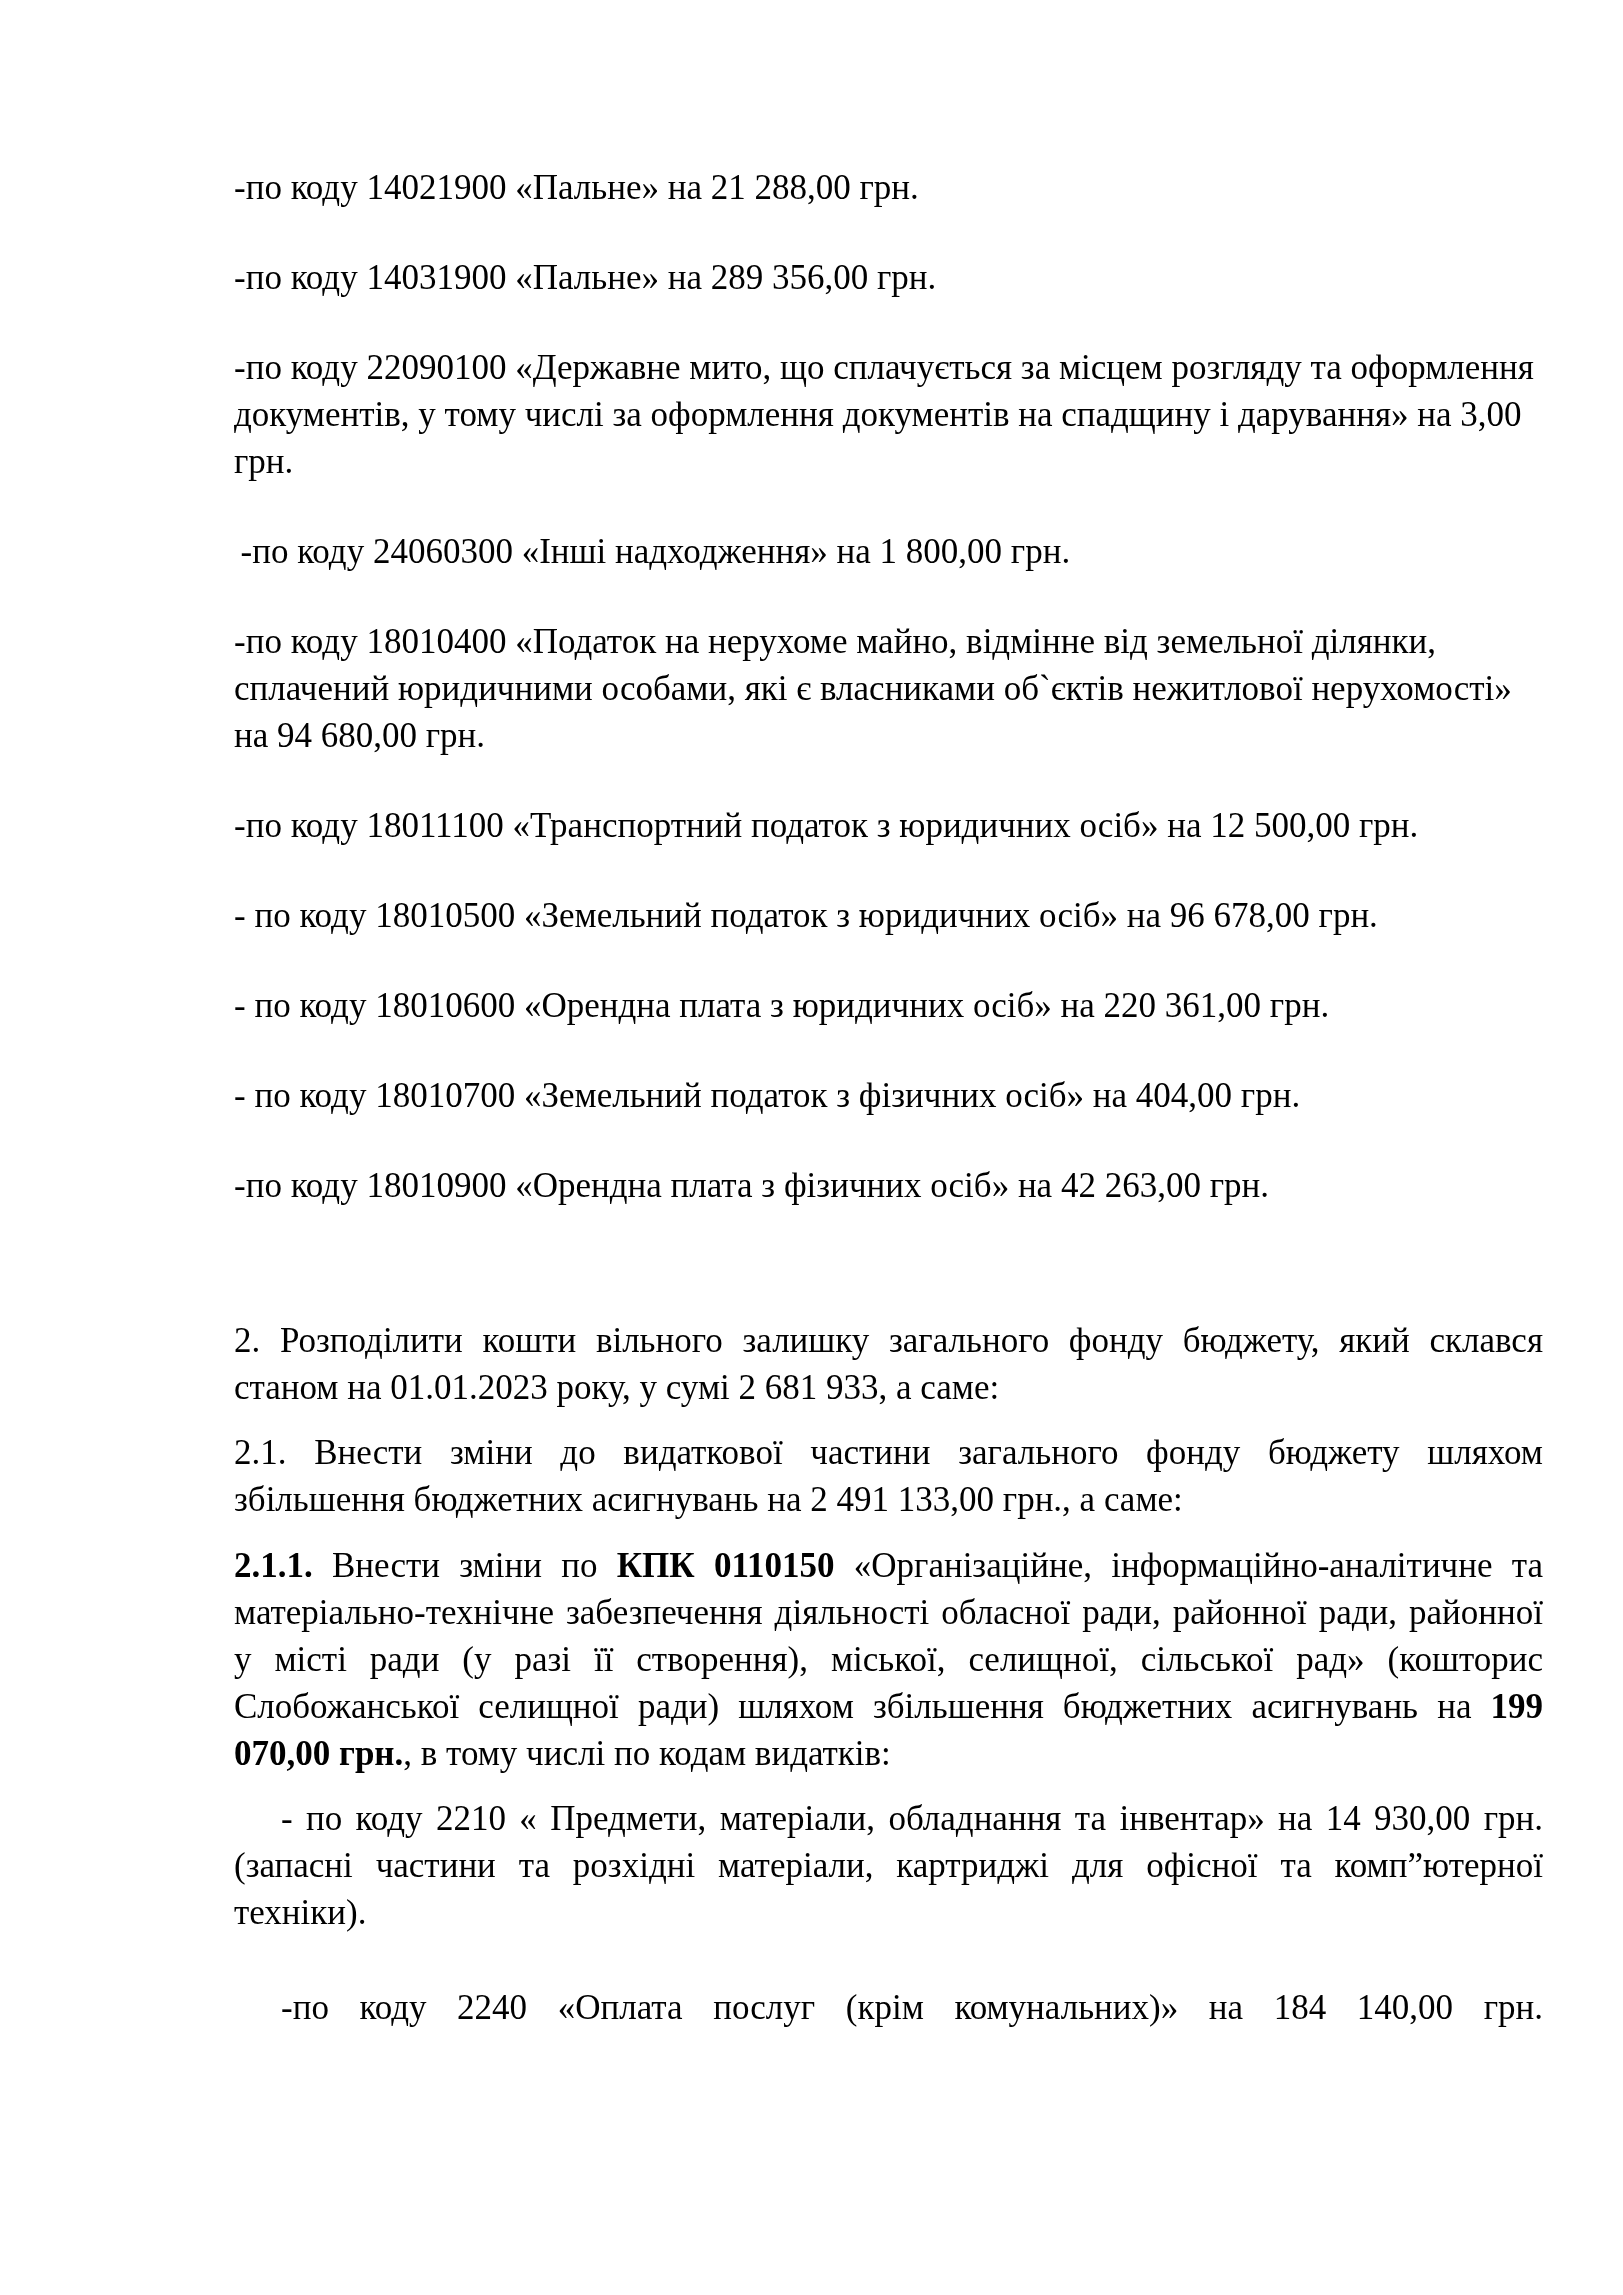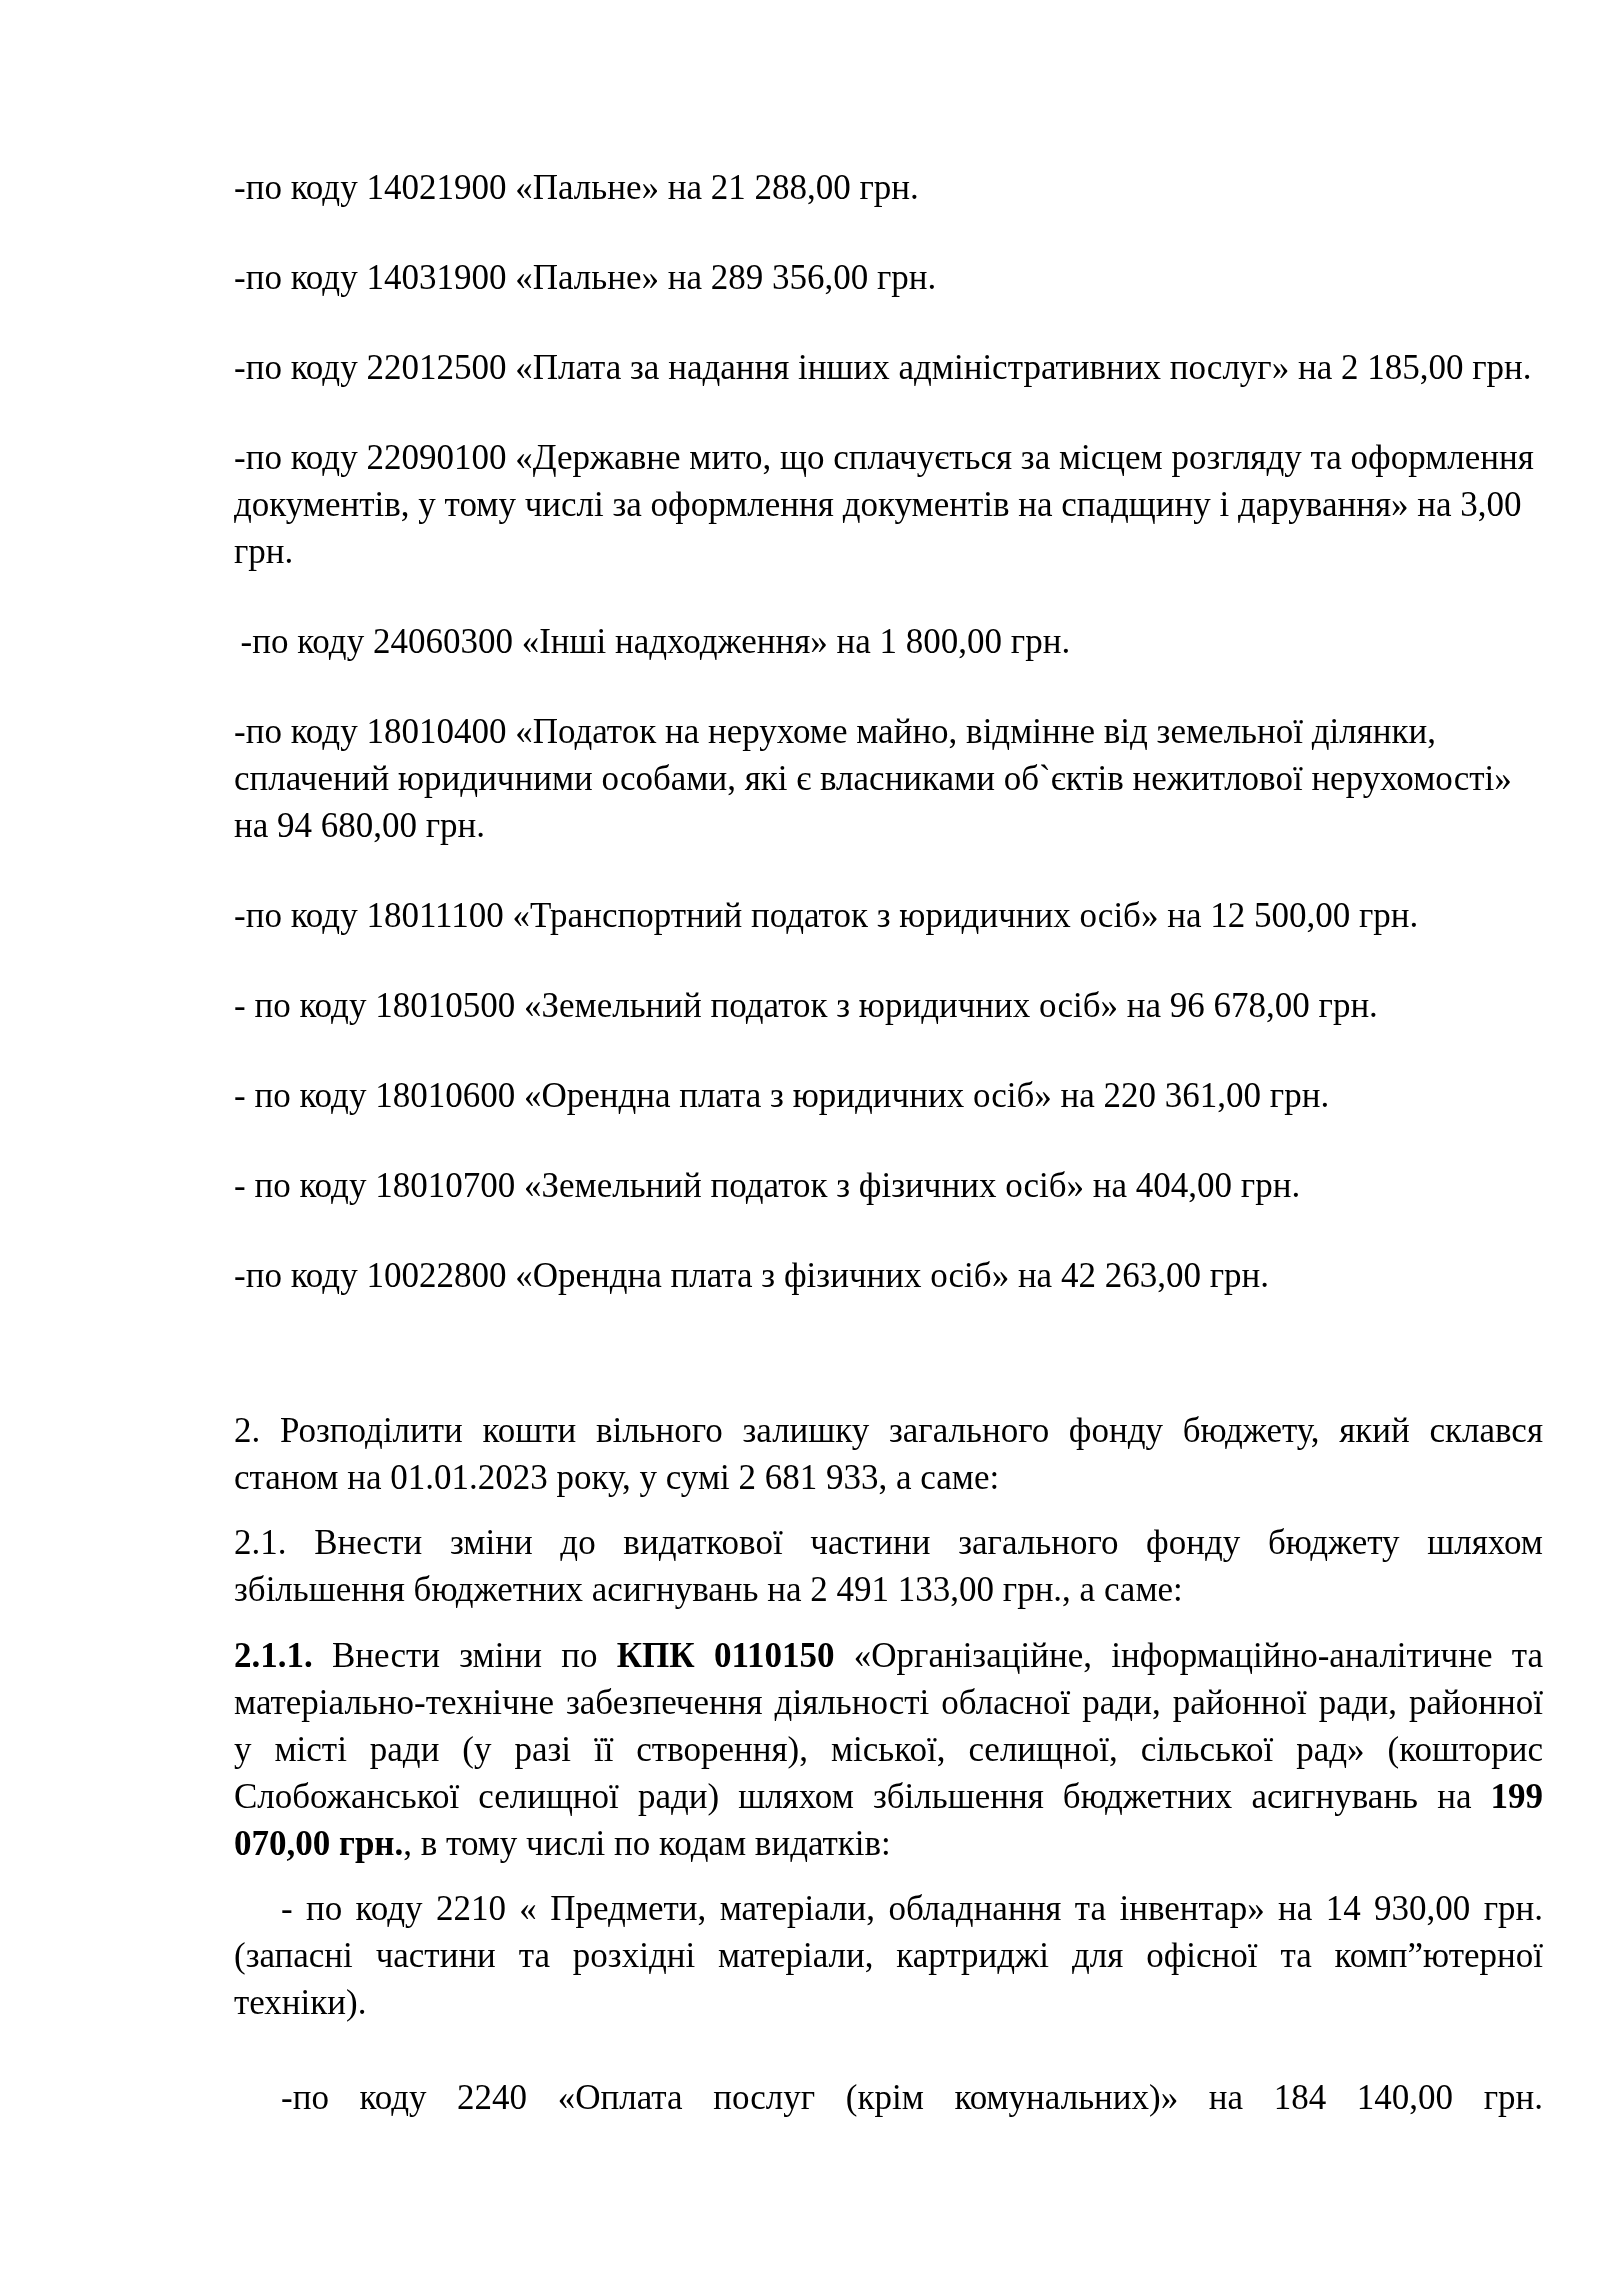--- a/index.html
+++ b/index.html
@@ -24,29 +24,28 @@
     .last-justify { text-align: justify; text-align-last: justify; margin-top: 48px; }
   </style>
 </head>
 <body>
 
 <div class="page">
 
   <div>
     <p class="item">-по коду 14021900 «Пальне» на 21 288,00 грн.</p>
     <p class="item">-по коду 14031900 «Пальне» на 289 356,00 грн.</p>
-    <p class="item">-по коду 22012500 «Плата за надання інших адміністративних послуг» на 2 185,00 грн.</p>
     <p class="item">-по коду 22090100 «Державне мито, що сплачується за місцем розгляду та оформлення документів, у тому числі за оформлення документів на спадщину і дарування»  на 3,00 грн.</p>
     <p class="item lead-space">-по коду 24060300 «Інші надходження» на 1 800,00 грн.</p>
     <p class="item">-по коду 18010400 «Податок на нерухоме майно, відмінне від земельної ділянки, сплачений юридичними особами, які є власниками об`єктів нежитлової нерухомості» на 94 680,00 грн.</p>
     <p class="item">-по коду 18011100 «Транспортний податок з юридичних осіб» на 12 500,00 грн.</p>
     <p class="item">- по коду 18010500 «Земельний податок з юридичних осіб»  на  96 678,00 грн.</p>
     <p class="item">- по коду 18010600 «Орендна плата з юридичних осіб» на 220 361,00 грн.</p>
     <p class="item">- по коду 18010700 «Земельний податок з фізичних осіб» на 404,00 грн.</p>
-    <p class="item">-по коду 10022800 «Орендна плата з фізичних осіб» на 42 263,00 грн.</p>
+    <p class="item">-по коду 18010900 «Орендна плата з фізичних осіб» на 42 263,00 грн.</p>
   </div>
 
   <div class="gap-large"></div>
 
   <p class="heading">2. Розподілити  кошти вільного залишку загального фонду бюджету, який склався станом на 01.01.2023 року, у сумі  2 681 933, а саме:</p>
 
   <p class="heading">2.1. Внести зміни до видаткової частини загального фонду бюджету шляхом збільшення бюджетних асигнувань на  2 491 133,00 грн., а саме:</p>
 
   <p class="para"><span class="b">2.1.1.</span><span> Внести зміни по </span><span class="b">КПК 0110150</span><span> «Організаційне, інформаційно-аналітичне та матеріально-технічне забезпечення діяльності обласної ради, районної ради, районної у місті ради (у разі її створення), міської, селищної, сільської рад» (кошторис Слобожанської селищної ради) шляхом збільшення бюджетних асигнувань на </span><span class="b">199 070,00 грн.</span><span>, в тому числі по кодам видатків:</span></p>
 

